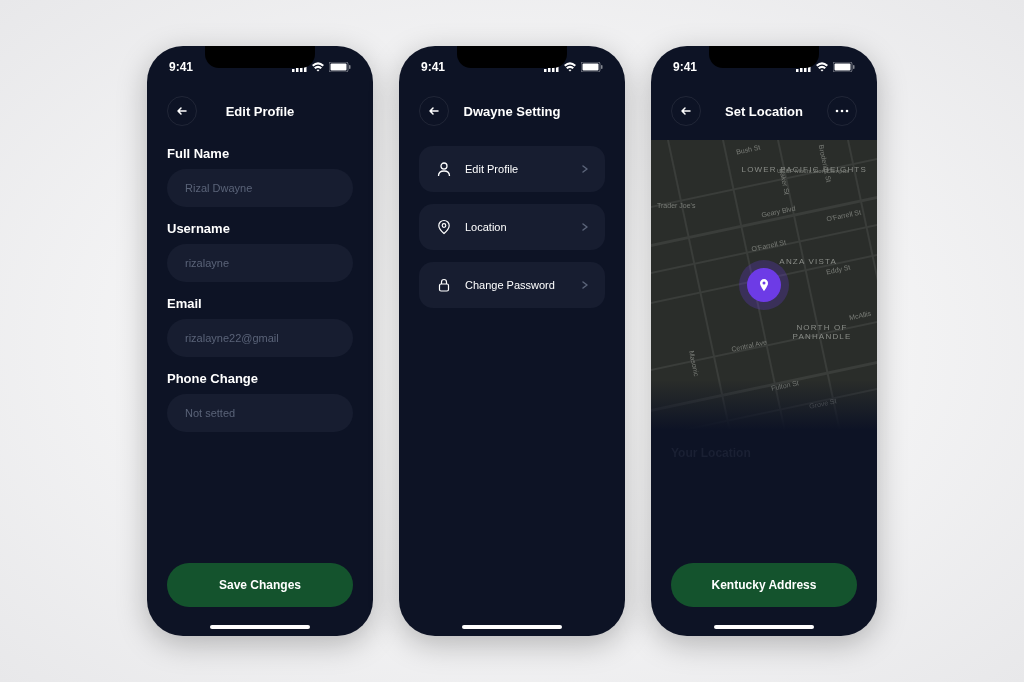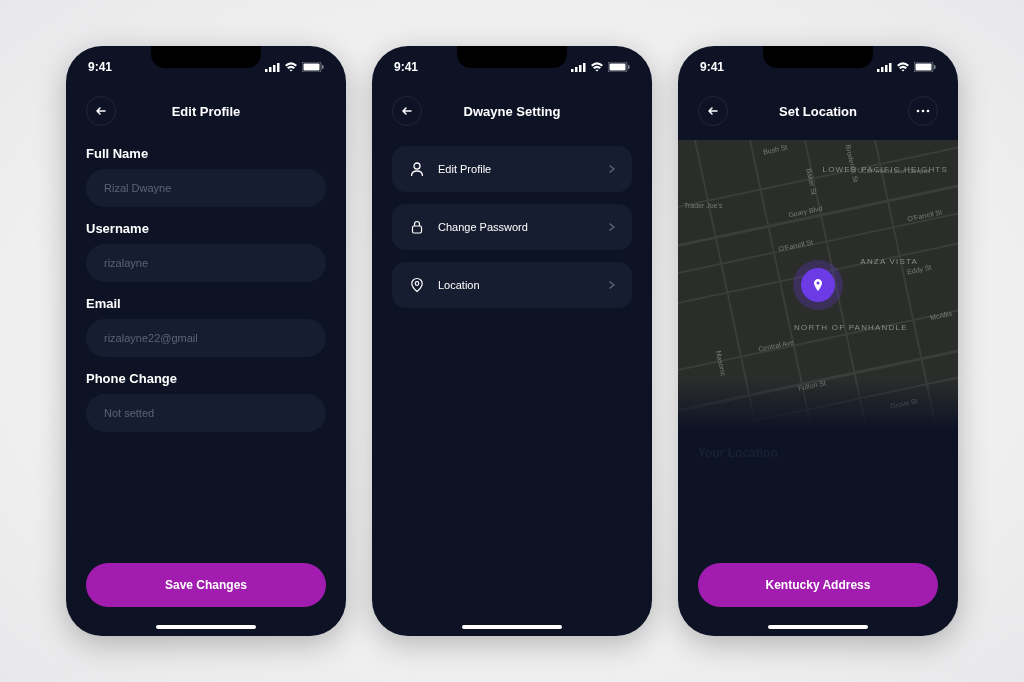--- a/index.html
+++ b/index.html
@@ -7,21 +7,21 @@
       width: 1024px;
       height: 682px;
       background: radial-gradient(ellipse at center, #ffffff 0%, #e8e8ea 100%);
       display: flex;
       justify-content: center;
       align-items: center;
       gap: 26px;
       padding: 40px;
     }
     .phone {
-      width: 280px;
+      width: 226px;
       height: 590px;
       background: #0d1325;
       border-radius: 36px;
       position: relative;
       overflow: hidden;
       box-shadow: 0 8px 30px rgba(0,0,0,0.25);
       display: flex;
       flex-direction: column;
     }
     .notch {
@@ -94,21 +94,21 @@
     }
     .field-input {
       background: #171d30;
       border-radius: 24px;
       padding: 13px 18px;
       color: #5a6378;
       font-size: 11px;
       width: 100%;
     }
     .primary-btn {
-      background: #a21caf;
+      background: #14532d;
       color: #fff;
       font-size: 12px;
       font-weight: 600;
       text-align: center;
       padding: 15px;
       border-radius: 28px;
       margin: 0 20px 18px;
     }
     .home-indicator {
       width: 100px;
@@ -305,39 +305,39 @@
       <div class="setting-label">Edit Profile</div>
       <div class="setting-chevron">
         <svg width="8" height="10" viewBox="0 0 8 10">
             <path d="M2 2 L6 5 L2 8" stroke="#5a6378" stroke-width="1.5" fill="none" stroke-linecap="round" stroke-linejoin="round"></path>
           </svg>
       </div>
     </div>
     <div class="setting-item">
       <div class="setting-icon">
         <svg width="16" height="16" viewBox="0 0 16 16">
-            <rect x="3.5" y="7" width="9" height="7" rx="1.5" stroke="#fff" stroke-width="1.2" fill="none"></rect>
-            <path d="M5.5 7 L5.5 5 Q5.5 2.5 8 2.5 Q10.5 2.5 10.5 5 L10.5 7" stroke="#fff" stroke-width="1.2" fill="none"></path>
-          </svg>
-      </div>
-      <div class="setting-label">Change Password</div>
+            <path d="M8 1.5 C5 1.5 2.8 3.8 2.8 6.5 C2.8 10 8 14.5 8 14.5 C8 14.5 13.2 10 13.2 6.5 C13.2 3.8 11 1.5 8 1.5 Z" stroke="#fff" stroke-width="1.2" fill="none"></path>
+            <circle cx="8" cy="6.5" r="1.8" stroke="#fff" stroke-width="1.2" fill="none"></circle>
+          </svg>
+      </div>
+      <div class="setting-label">Location</div>
       <div class="setting-chevron">
         <svg width="8" height="10" viewBox="0 0 8 10">
             <path d="M2 2 L6 5 L2 8" stroke="#5a6378" stroke-width="1.5" fill="none" stroke-linecap="round" stroke-linejoin="round"></path>
           </svg>
       </div>
     </div>
     <div class="setting-item">
       <div class="setting-icon">
         <svg width="16" height="16" viewBox="0 0 16 16">
-            <path d="M8 1.5 C5 1.5 2.8 3.8 2.8 6.5 C2.8 10 8 14.5 8 14.5 C8 14.5 13.2 10 13.2 6.5 C13.2 3.8 11 1.5 8 1.5 Z" stroke="#fff" stroke-width="1.2" fill="none"></path>
-            <circle cx="8" cy="6.5" r="1.8" stroke="#fff" stroke-width="1.2" fill="none"></circle>
-          </svg>
-      </div>
-      <div class="setting-label">Location</div>
+            <rect x="3.5" y="7" width="9" height="7" rx="1.5" stroke="#fff" stroke-width="1.2" fill="none"></rect>
+            <path d="M5.5 7 L5.5 5 Q5.5 2.5 8 2.5 Q10.5 2.5 10.5 5 L10.5 7" stroke="#fff" stroke-width="1.2" fill="none"></path>
+          </svg>
+      </div>
+      <div class="setting-label">Change Password</div>
       <div class="setting-chevron">
         <svg width="8" height="10" viewBox="0 0 8 10">
             <path d="M2 2 L6 5 L2 8" stroke="#5a6378" stroke-width="1.5" fill="none" stroke-linecap="round" stroke-linejoin="round"></path>
           </svg>
       </div>
     </div>
   </div>
   <div class="home-indicator"></div>
 </div>
 

